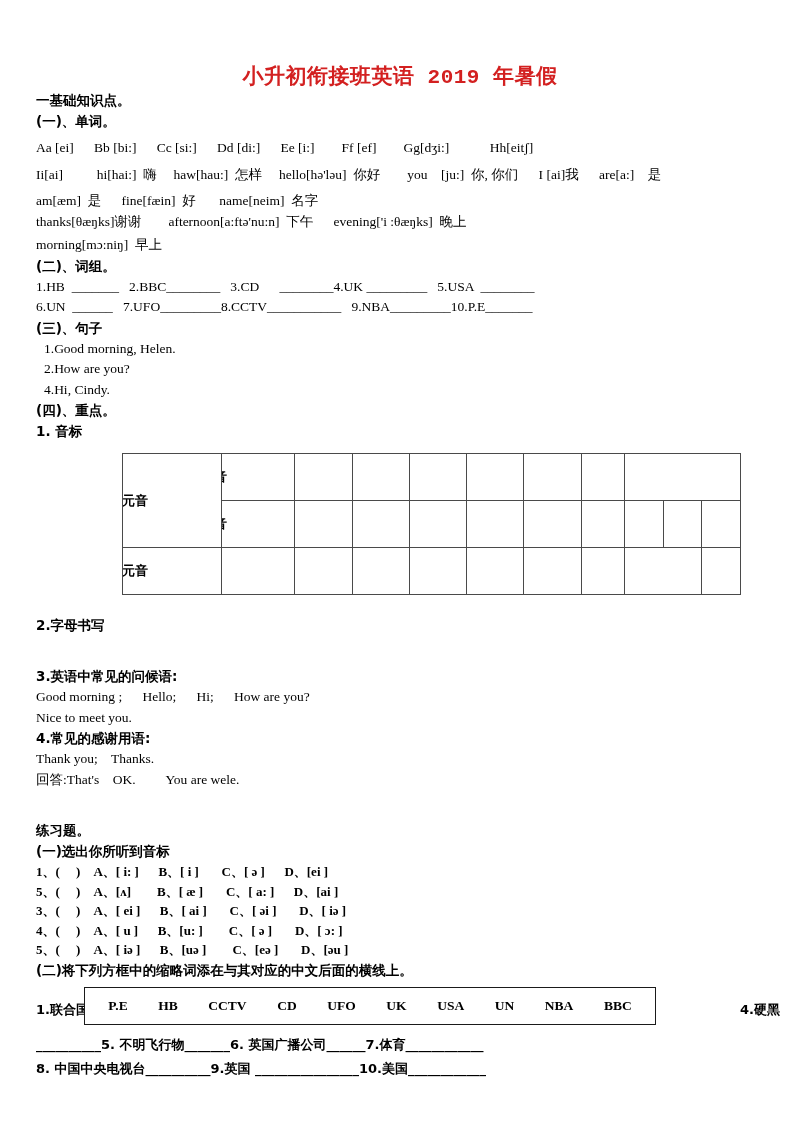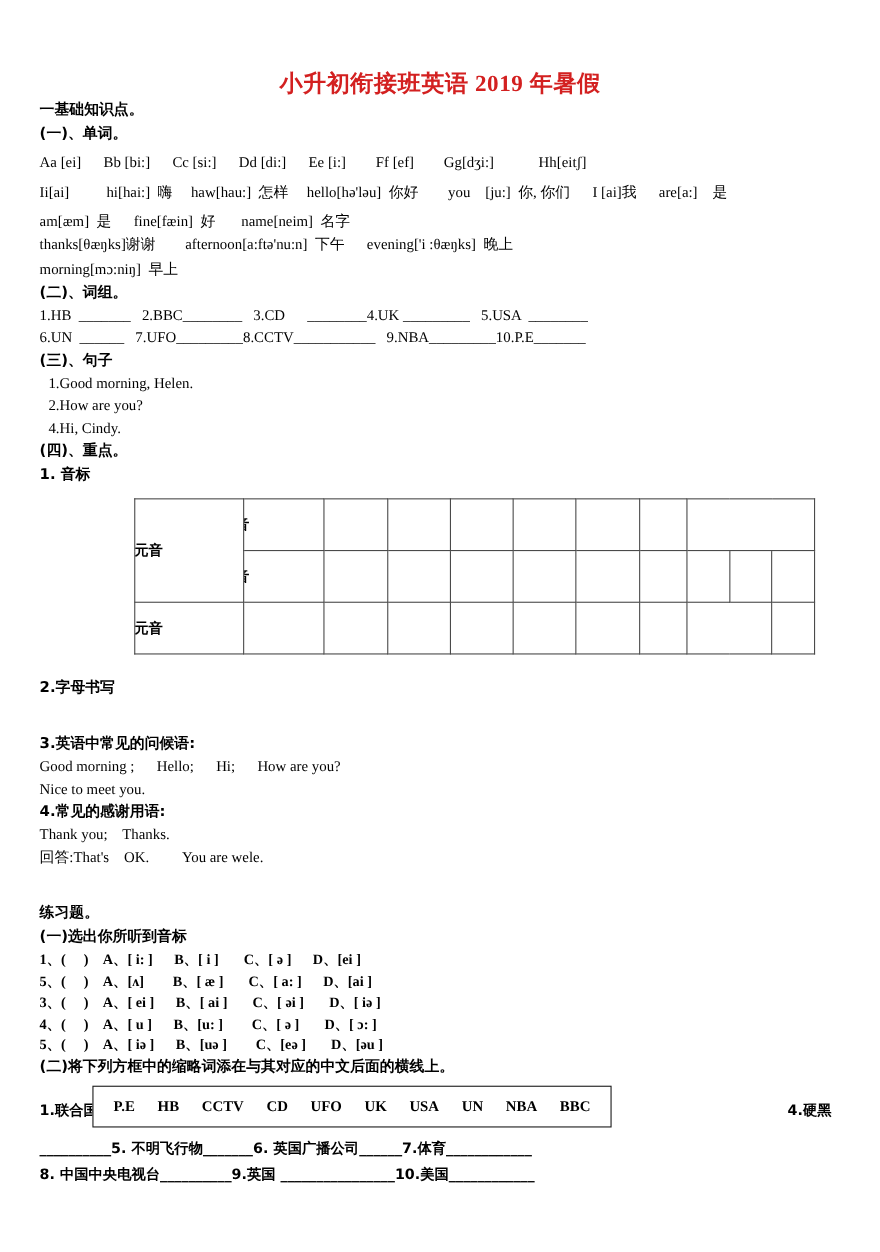--- a/index.html
+++ b/index.html
@@ -19,21 +19,21 @@
     position: relative;
     width: 800px;
     height: 1138px;
     padding: 0;
   }
   .doc-title {
     text-align: center;
     color: #d32020;
     font-size: 21px;
     font-weight: bold;
-    font-family: Liberation Serif, serif;
+    font-family: Liberation Mono, monospace;
     margin: 0;
     padding-top: 62px;
     letter-spacing: 0.5px;
   }
   .body-wrap {
     padding: 0 18px 0 20px;
     margin-left: 16px;
   }
   .ln {
     font-size: 13.5px;
@@ -99,21 +99,21 @@
 
   
   .bank-area {
     position: relative;
     height: 46px;
   }
   .bank-box {
     position: absolute;
     left: 48px;
     top: 0px;
-    width: 472px;
+    width: 572px;
     height: 38px;
     border: 1.5px solid #1a1a1a;
     background: #ffffff;
     box-sizing: border-box;
     display: flex;
     align-items: center;
     justify-content: space-around;
     padding: 0 8px;
     z-index: 5;
   }
@@ -128,21 +128,21 @@
     top: 14px;
     width: 800px;
     font-size: 13px;
     font-weight: bold;
     font-family: "DejaVu Sans", "Liberation Sans", sans-serif;
     white-space: pre;
     z-index: 1;
   }
   .right-note {
     position: absolute;
-    right: 26px;
+    right: 2px;
     top: 14px;
     font-size: 13px;
     font-weight: bold;
     font-family: "DejaVu Sans", "Liberation Sans", sans-serif;
     z-index: 6;
   }
   .tail-line {
     font-size: 13px;
     font-weight: bold;
     font-family: "DejaVu Sans", "Liberation Sans", sans-serif;

